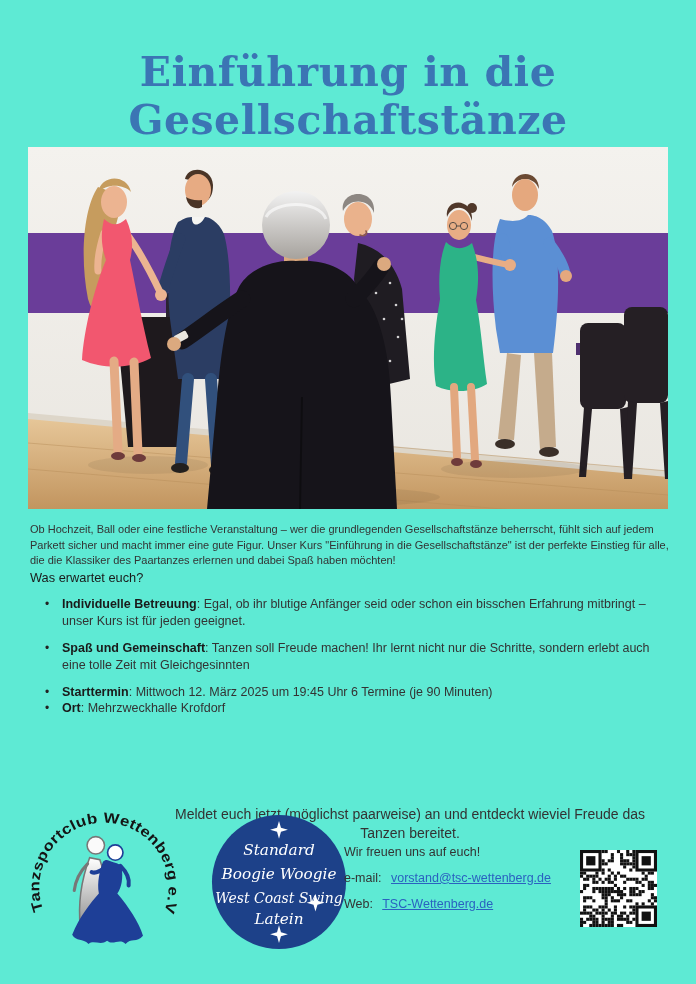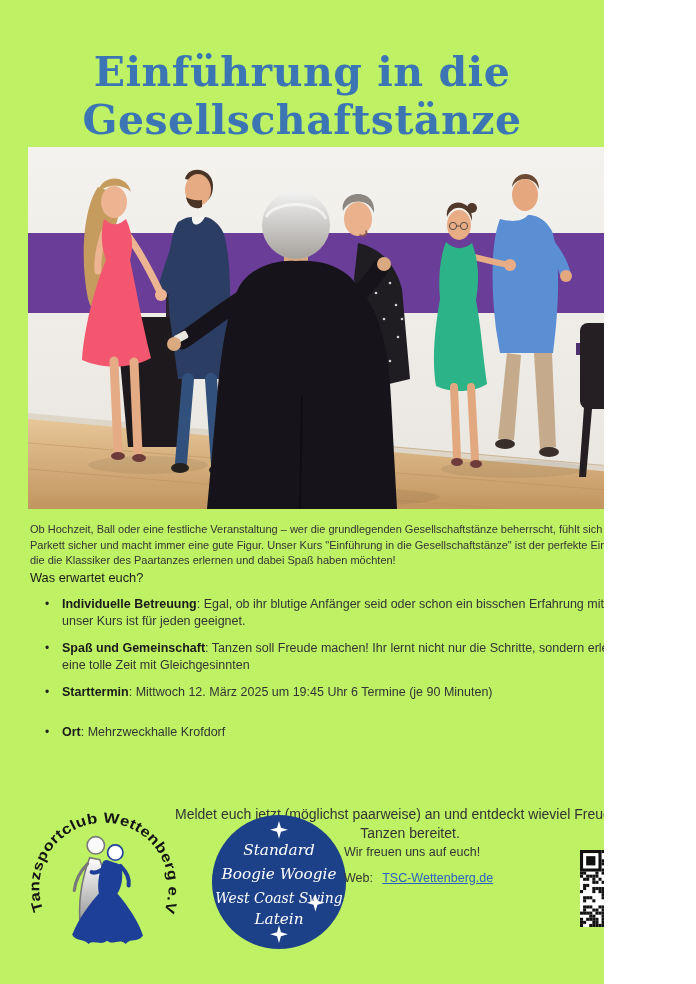--- a/index.html
+++ b/index.html
@@ -1,31 +1,31 @@
 <!DOCTYPE html>
 <html lang="de"><head>
 <meta charset="utf-8">
 <style>
   html,body{margin:0;padding:0;background:#ffffff;}
-  .page{position:relative;width:604px;height:984px;background:#bef264;overflow:hidden;
+  .page{position:relative;width:696px;height:984px;background:#5eead4;overflow:hidden;
         font-family:"Liberation Sans",sans-serif;color:#333;}
   .title{position:absolute;top:22px;left:0;right:0;text-align:center;
          font-family:"DejaVu Serif",serif;font-weight:bold;
          font-size:41px;line-height:1.17;color:#3b75b4;letter-spacing:0.5px;}
   .title span{display:block;max-width:540px;margin:0 auto;}
   .photo{position:absolute;left:28px;top:147px;width:640px;height:362px;}
   .photo svg{width:100%;height:100%;display:block;}
   .intro{position:absolute;left:30px;top:511px;width:640px;
          font-size:11px;line-height:1.42;color:#333;}
   .what{position:absolute;left:30px;top:570px;font-size:12.8px;font-weight:normal;color:#1a1a1a;}
   .bullets{position:absolute;left:30px;top:596px;width:644px;margin:0;padding:0;list-style:none;}
   .bullets li{position:relative;padding-left:32px;font-size:12.5px;line-height:1.35;
               margin-bottom:10px;color:#333;}
   .bullets li::before{content:"•";position:absolute;left:15px;top:0;font-size:12px;color:#222;}
-  .bullets li.gap-lg{margin-bottom:24px;}
+  .bullets li.gap-lg{margin-bottom:0;}
   .bullets li.tight{margin-bottom:1px;}
   .bullets b{color:#1a1a1a;}
   .cta{position:absolute;left:170px;top:791px;width:480px;text-align:center;
        font-size:14px;line-height:1.35;color:#333;}
   .logo{position:absolute;left:26px;top:792px;width:156px;height:172px;}
   .badge{position:absolute;left:210px;top:813px;width:138px;height:140px;}
   .contact{position:absolute;left:344px;top:846px;font-size:12.5px;color:#333;}
   .contact .row{margin-bottom:12px;line-height:1.1;}
   .contact a{color:#2a62c0;text-decoration:underline;cursor:pointer;}
   .contact .lbl{margin-right:6px;}
@@ -224,20 +224,24 @@
       </g>
       <text x="70" y="43" text-anchor="middle" font-size="15.5">Standard</text>
       <text x="70" y="67" text-anchor="middle" font-size="15.5">Boogie Woogie</text>
       <text x="70" y="91" text-anchor="middle" font-size="14.2">West Coast Swing</text>
       <text x="70" y="113" text-anchor="middle" font-size="15.5">Latein</text>
     </svg>
   </div>
 
   <div class="contact">
     <div class="row">Wir freuen uns auf euch!</div>
+    <div class="row">
+      <span class="lbl">e-mail:</span>
+      <a>vorstand@tsc-wettenberg.de</a>
+    </div>
     <div class="row">
       <span class="lbl">Web:</span>
       <a>TSC-Wettenberg.de</a>
     </div>
   </div>
 
   <div class="qr">
     <svg id="qr" viewBox="0 0 75 75">
       <rect width="75" height="75" fill="#fff"></rect>
       <g id="qrmods" fill="#111">

